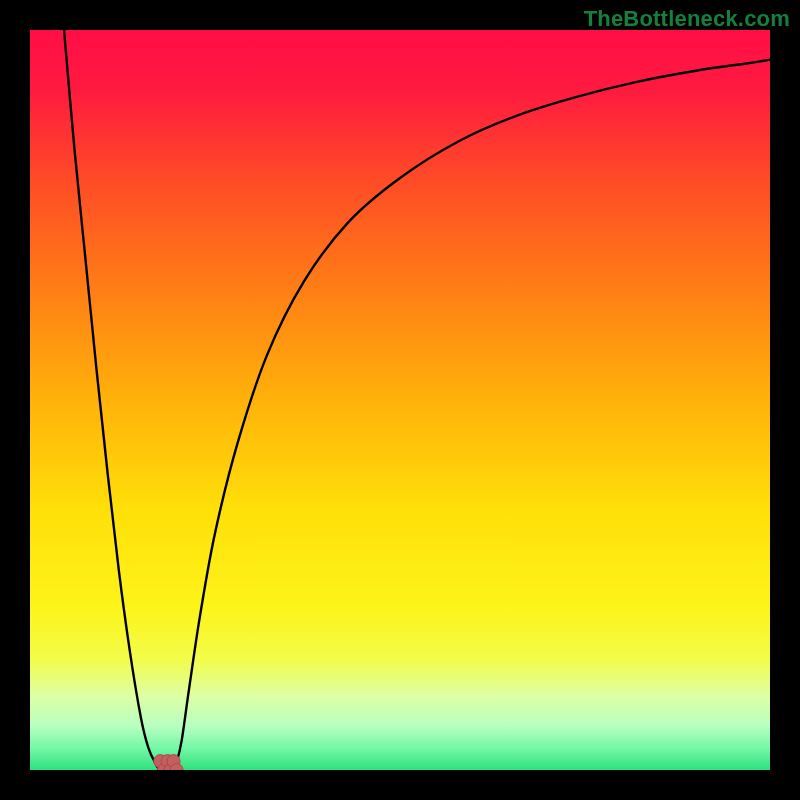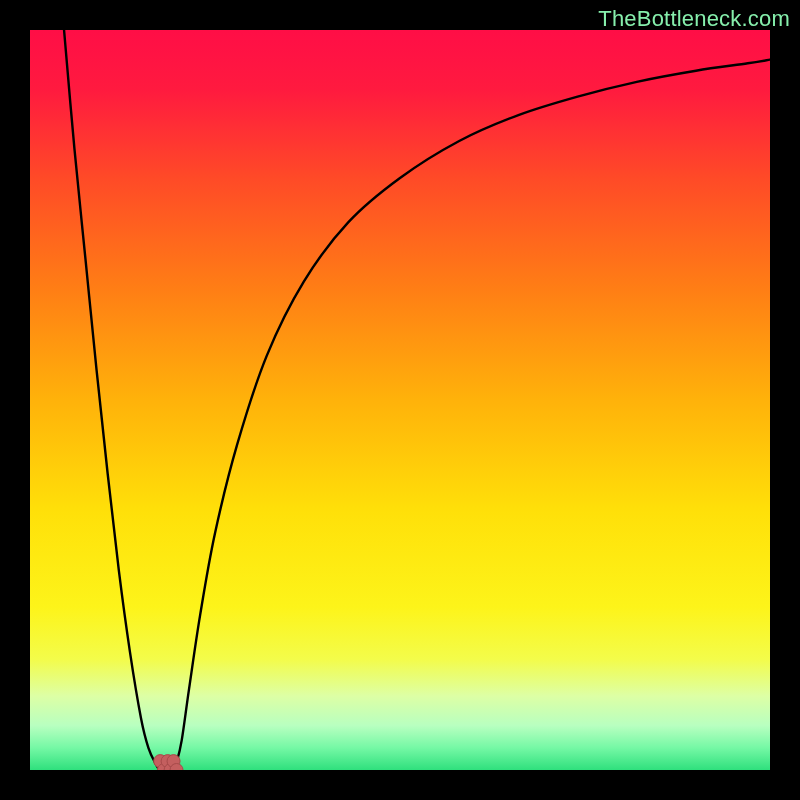--- a/index.html
+++ b/index.html
@@ -24,24 +24,24 @@
     left: 30px;
     top: 30px;
     width: 740px;
     height: 740px;
     overflow: hidden;
   }
   .attribution {
     position: absolute;
     top: 6px;
     right: 10px;
-    color: #86efac;
+    color: #15803d;
     font-size: 22px;
     letter-spacing: 0.2px;
-    font-weight: 400;
+    font-weight: 700;
   }
 </style>
 </head>
 <body>
 
 <div class="frame">
 
   <div class="attribution">TheBottleneck.com</div>
 
   <div class="plot">

